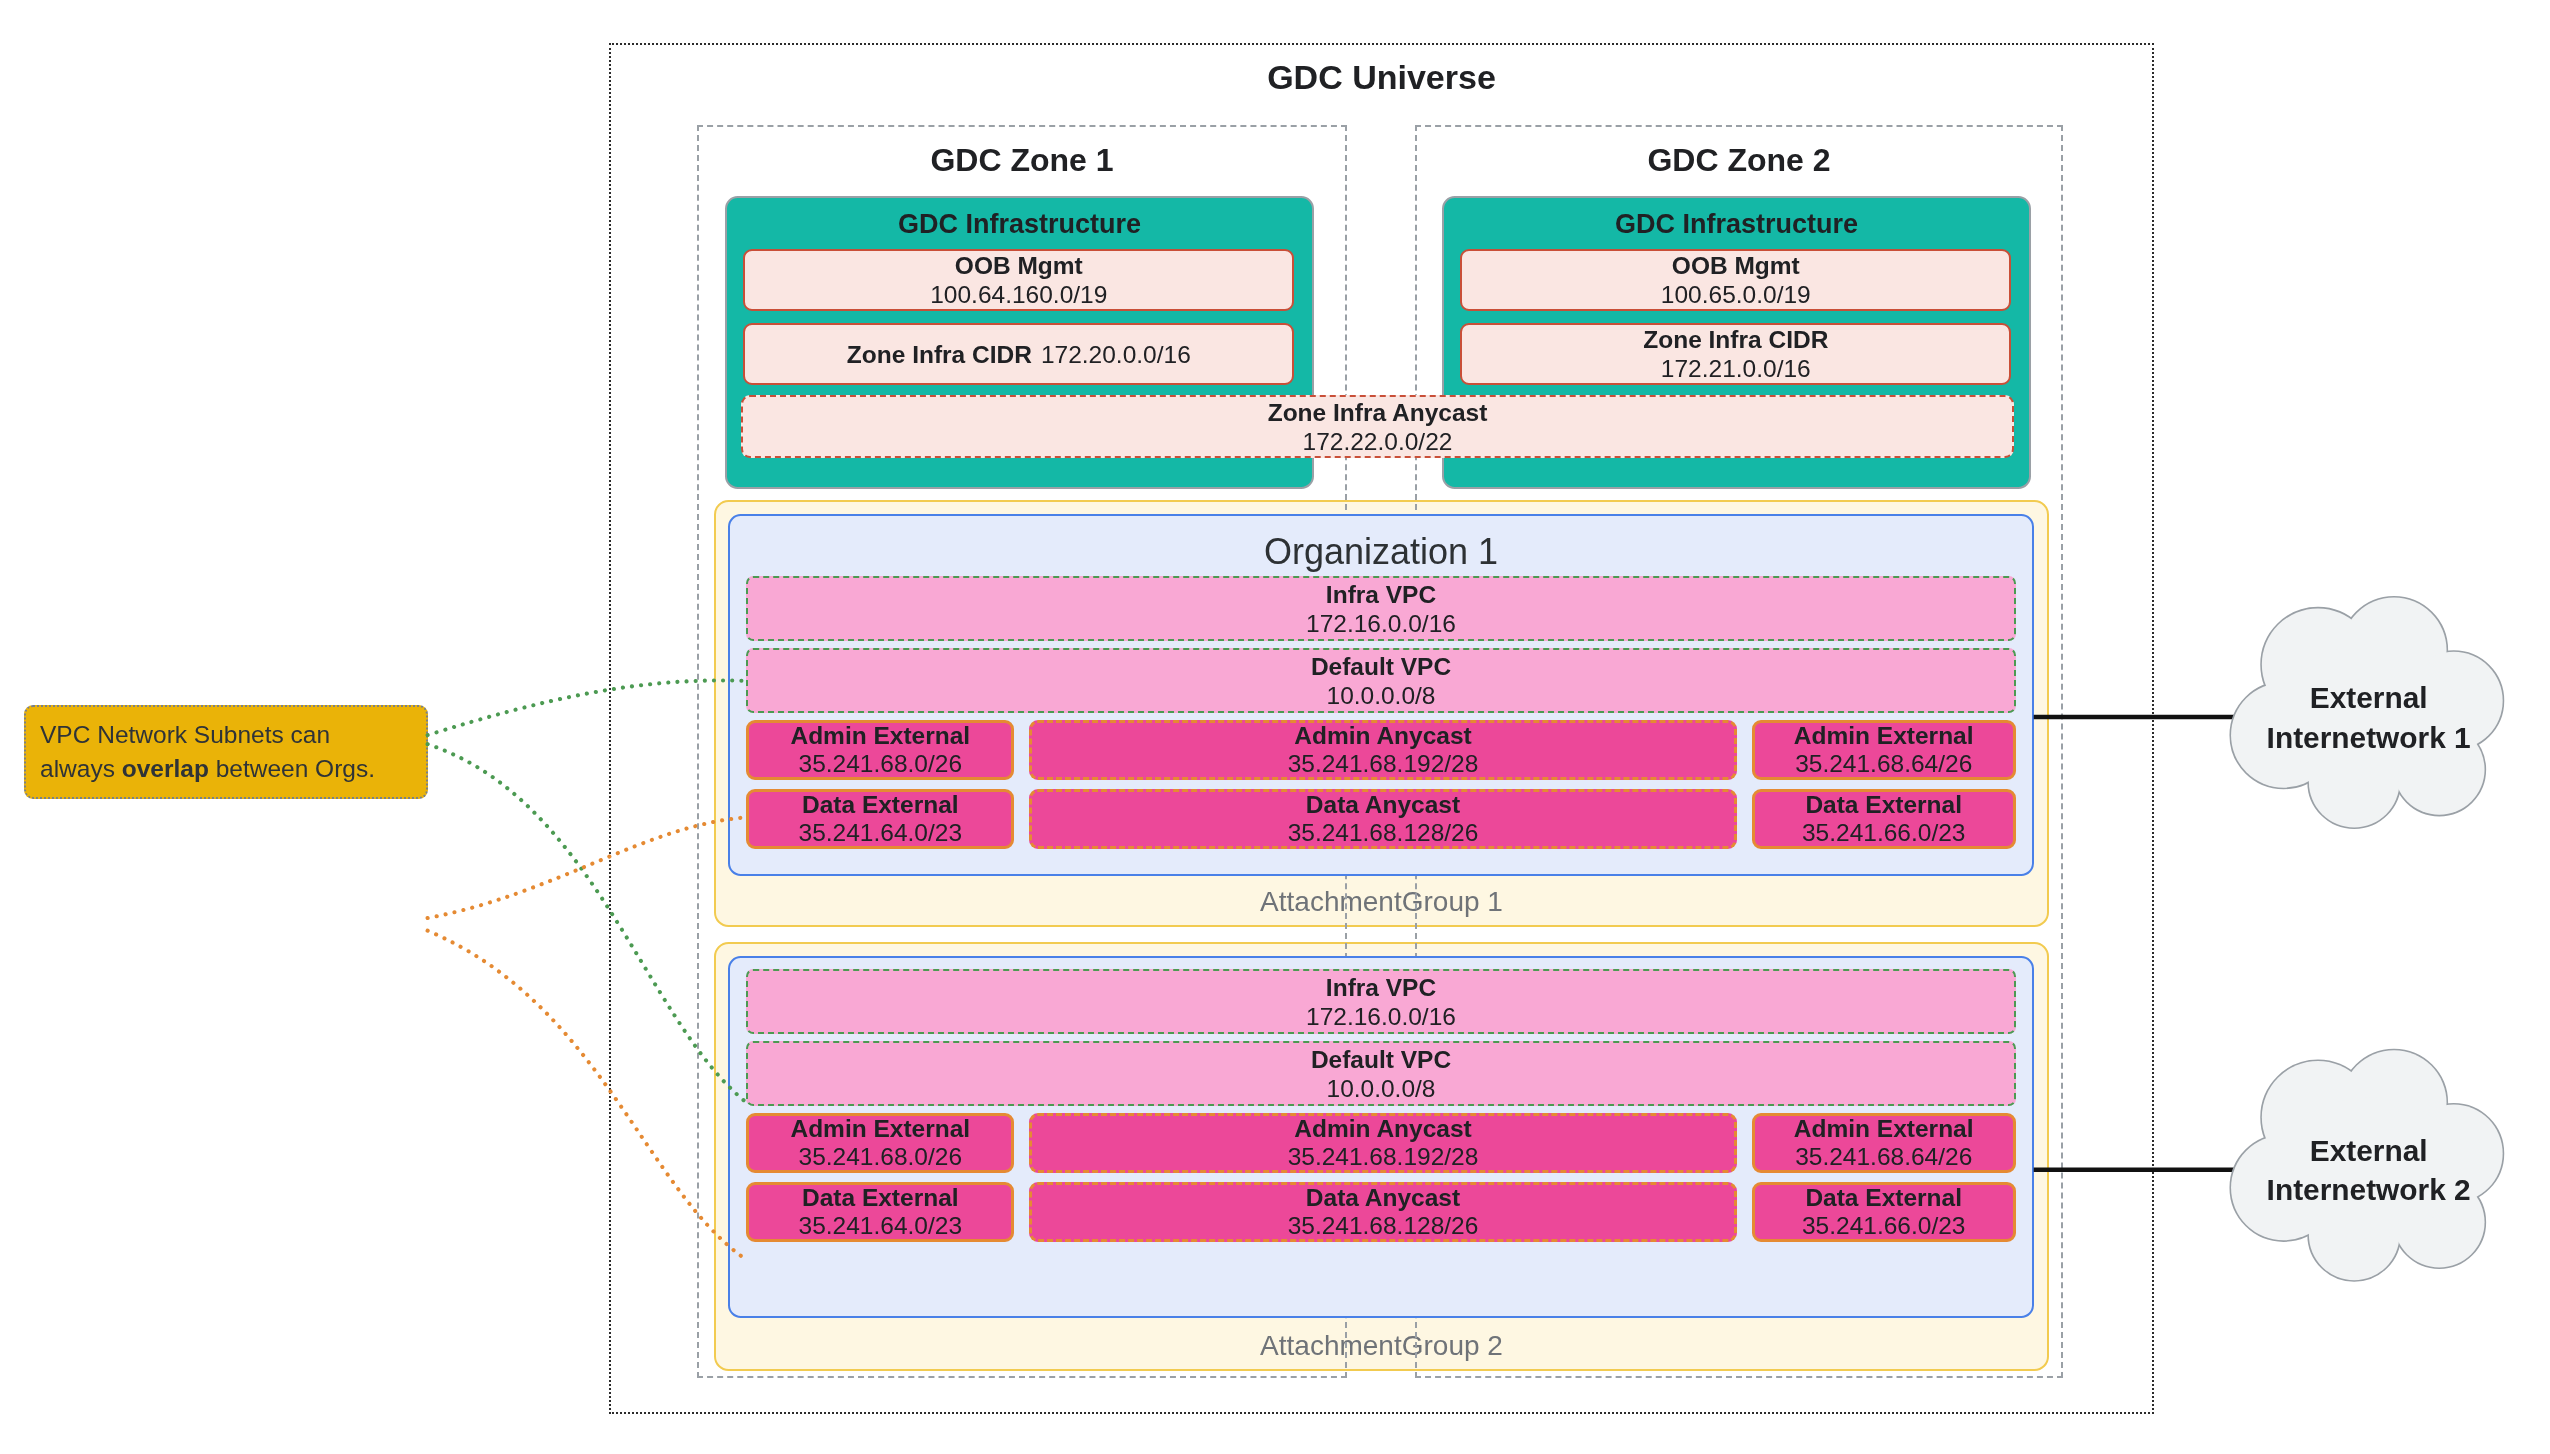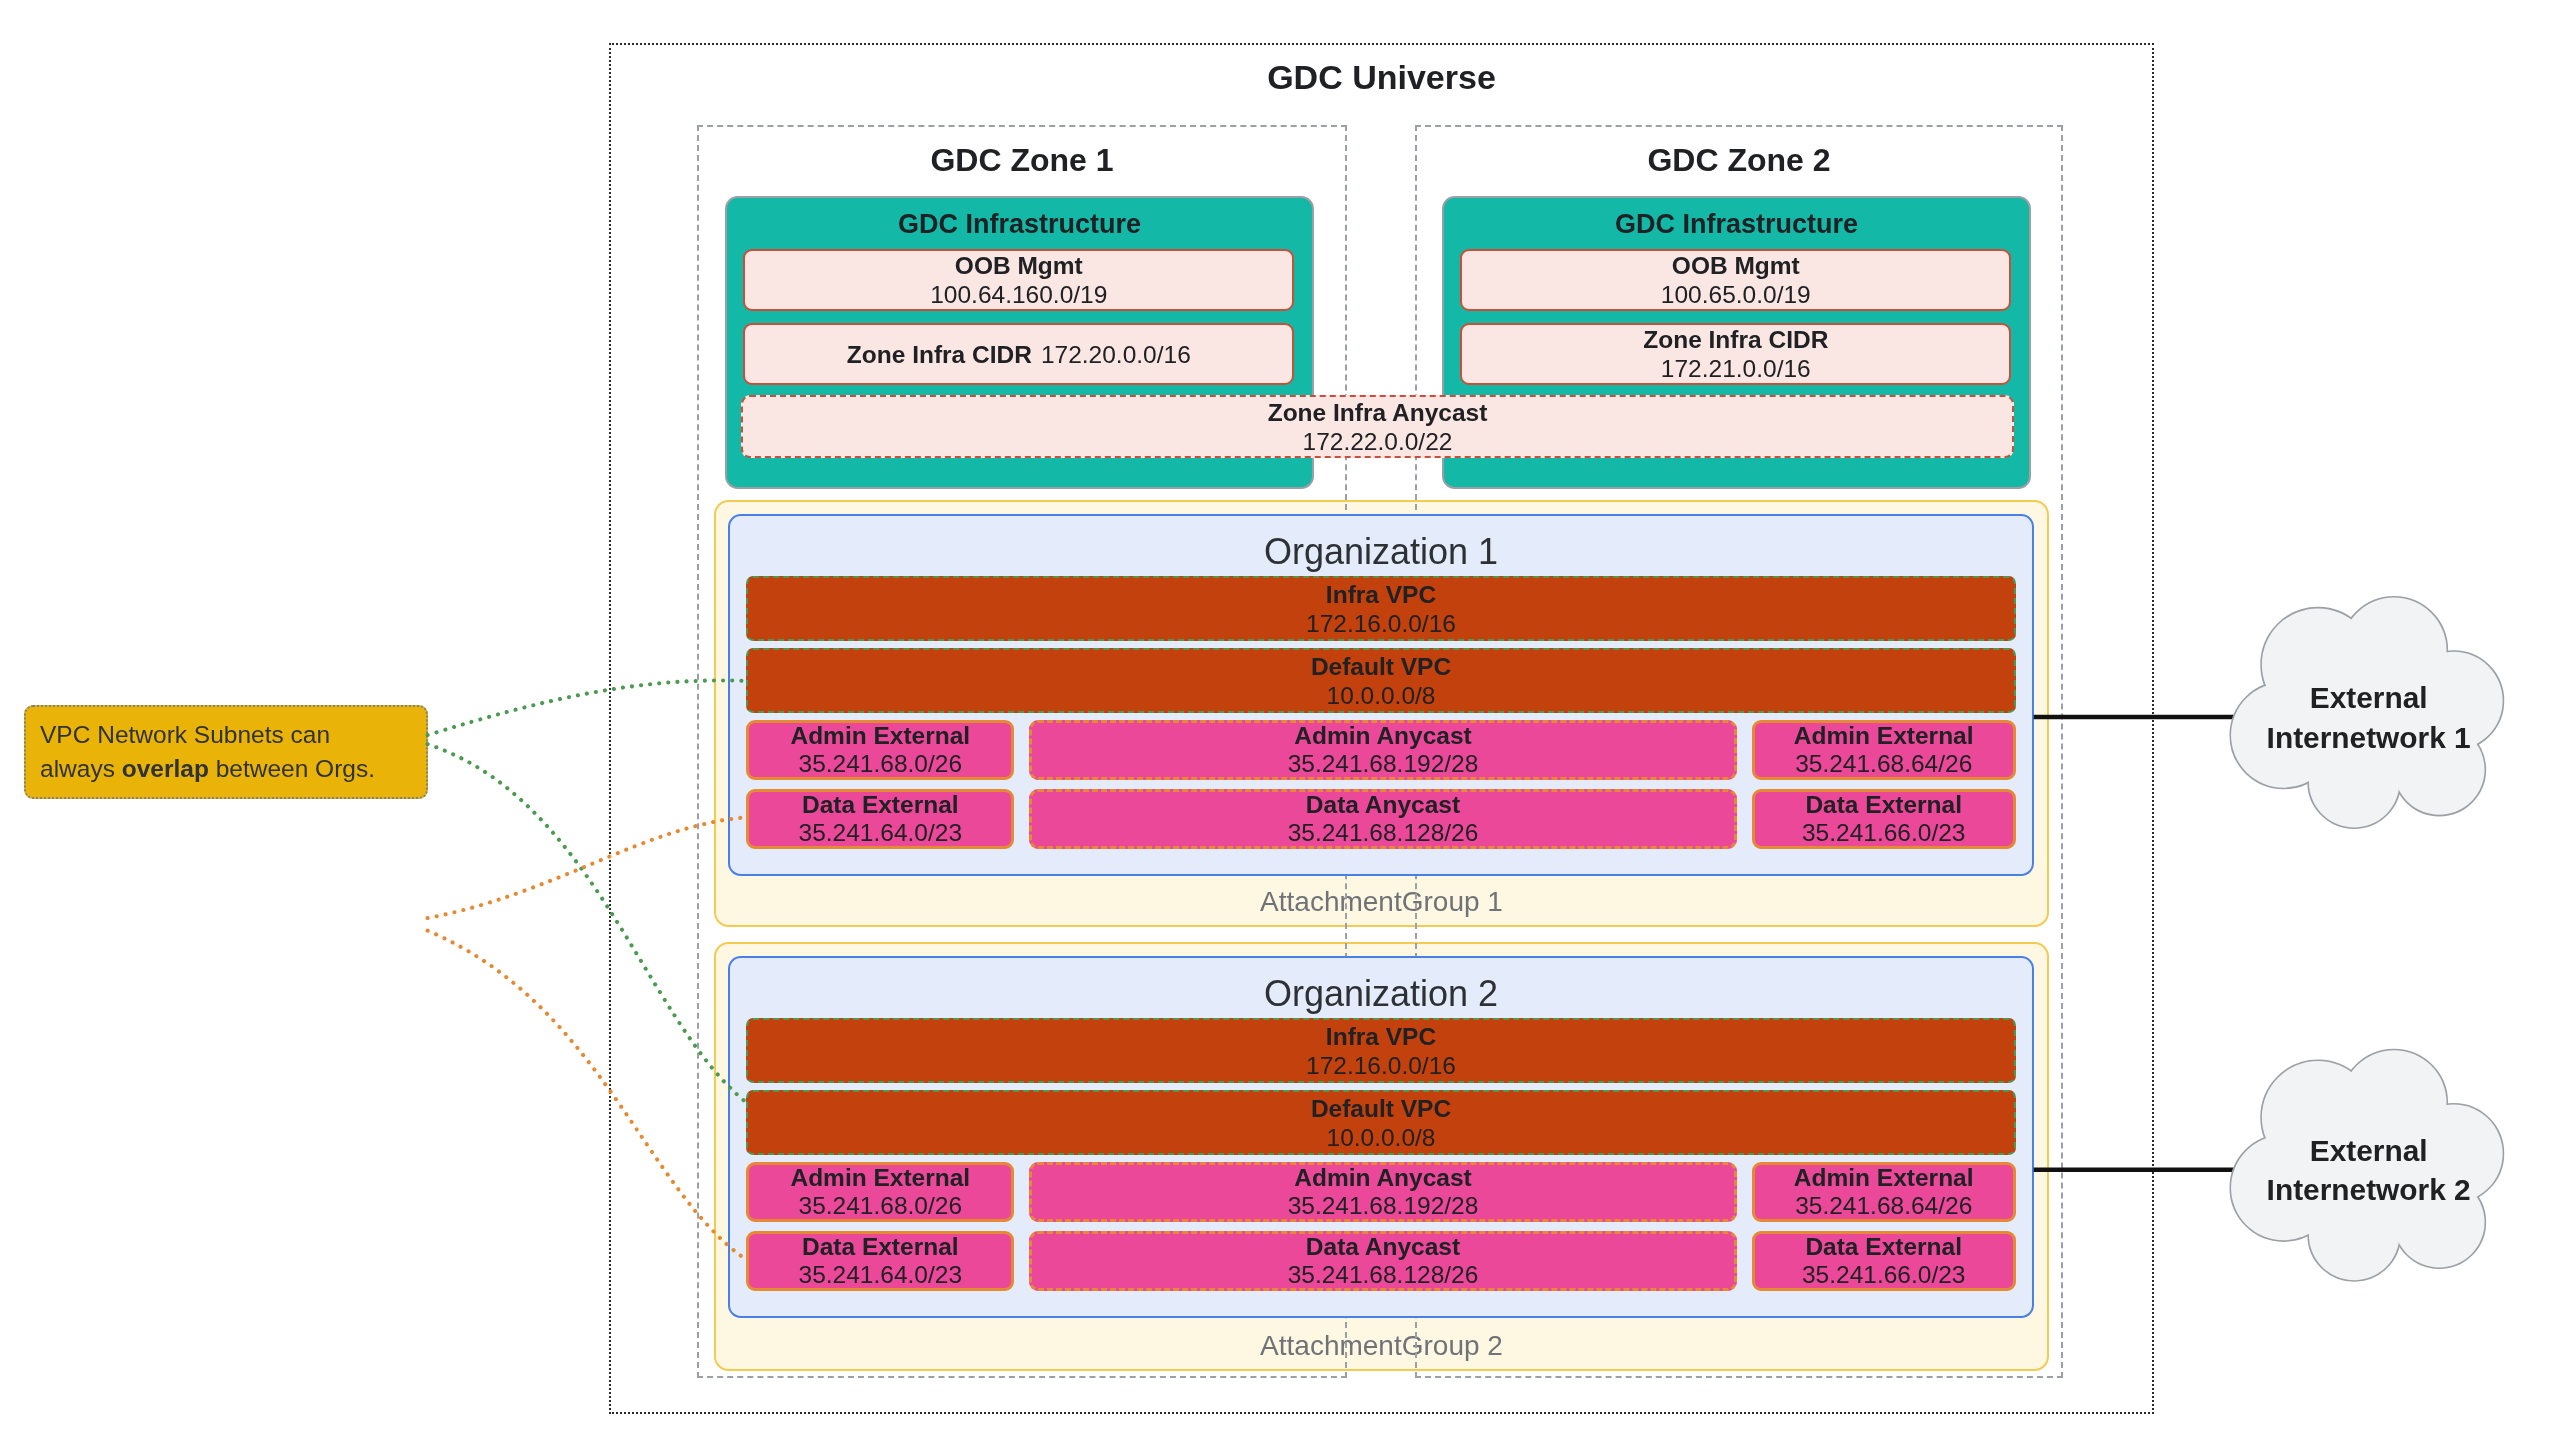--- a/index.html
+++ b/index.html
@@ -44,21 +44,21 @@
       border-style:dashed;z-index:3;}
   .b{font-weight:bold;}
 
   
   .org{position:absolute;left:728px;width:1306px;height:362px;background:#E4EBFB;
       border:2.7px solid #4980E8;border-radius:12.7px;box-sizing:border-box;z-index:3;
       padding:11px 16.3px 0;display:flex;flex-direction:column;}
   .org1{top:514px;} .org2{top:956px;}
   .org-title{height:49px;display:flex;align-items:center;justify-content:center;
       font-size:36px;font-weight:400;color:#2d3134;}
-  .vpc{height:65px;margin-bottom:7.2px;background:#c2410c;border:2.7px dashed #4C9A52;
+  .vpc{height:65px;margin-bottom:7.2px;background:#f9a8d4;border:2.7px dashed #4C9A52;
       border-radius:7.2px;box-sizing:border-box;display:flex;flex-direction:column;
       align-items:center;justify-content:center;font-size:24.5px;line-height:29px;}
   .subnets{display:grid;grid-template-columns:268px 1fr 264px;
       column-gap:14.5px;row-gap:9px;}
   .subnet{height:60px;background:#ec4899;border-radius:9px;box-sizing:border-box;
       display:flex;flex-direction:column;align-items:center;justify-content:center;
       font-size:24.5px;line-height:28px;}
   .subnet.solid{border:3.6px solid #E58A33;}
   .subnet.dash{border:3.6px dashed #E58A33;}
 
@@ -160,21 +160,20 @@
         <span>35.241.68.128/26</span>
       </div>
       <div class="subnet solid">
         <span class="b">Data External</span>
         <span>35.241.66.0/23</span>
       </div>
     </div>
   </div>
 
   <div class="org org2">
-    <div class="org-title">Organization 2</div>
     <div class="vpc">
       <span class="b">Infra VPC</span>
       <span>172.16.0.0/16</span>
     </div>
     <div class="vpc">
       <span class="b">Default VPC</span>
       <span>10.0.0.0/8</span>
     </div>
     <div class="subnets">
       <div class="subnet solid">

